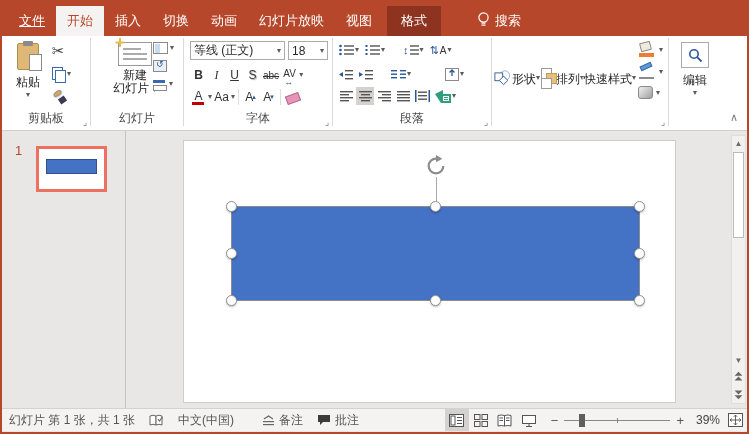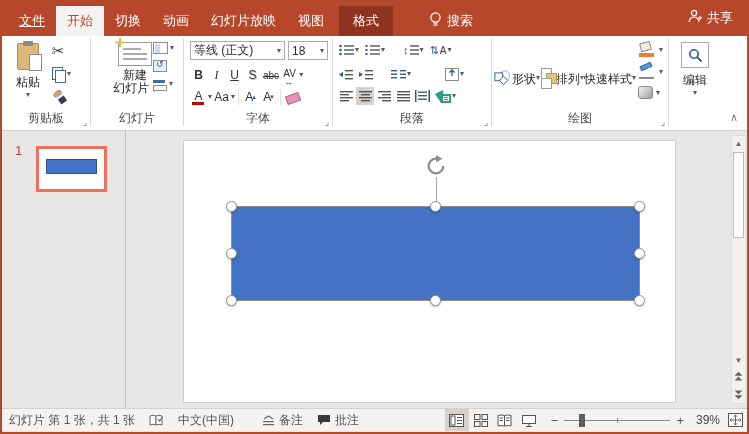--- a/index.html
+++ b/index.html
@@ -141,45 +141,36 @@
   .fitbtn { margin-left:8px; cursor:pointer; display:flex; }
 </style>
 </head>
 <body>
 
 <div class="window">
 
   <div class="tabbar">
     <div class="tab file">文件</div>
     <div class="tab selected">开始</div>
+    <div class="tab">插入</div>
     <div class="tab">切换</div>
     <div class="tab">动画</div>
     <div class="tab">幻灯片放映</div>
     <div class="tab">视图</div>
     <div class="tab contextual">格式</div>
     <div class="tellme">
       <span>
         <svg width="13" height="15" viewBox="0 0 13 15">
             <circle cx="6.5" cy="5.5" r="4.6" fill="none" stroke="#fff" stroke-width="1.2"></circle>
             <rect x="4.5" y="10.5" width="4" height="1.2" fill="#fff"></rect>
             <rect x="4.5" y="12.5" width="4" height="1.2" fill="#fff"></rect>
           </svg>
       </span>
       <span>搜索</span>
     </div>
-    <div class="share">
-      <span>
-        <svg width="15" height="15" viewBox="0 0 15 15">
-            <circle cx="7" cy="4" r="2.6" fill="none" stroke="#fff" stroke-width="1.2"></circle>
-            <path d="M2 13 q1 -5 5 -5 q4 0 5 5" fill="none" stroke="#fff" stroke-width="1.2"></path>
-            <path d="M11 9 h4 M13 7 v4" stroke="#fff" stroke-width="1.1"></path>
-          </svg>
-      </span>
-      <span>共享</span>
-    </div>
   </div>
 
   <div class="ribbon">
 
     <div class="grp" style="width:88px">
       <div class="paste-btn btn">
         <div class="clipboard-ic">
             <span class="clip"></span>
             <span class="page"></span>
           </div>
@@ -454,21 +445,20 @@
               <span class="pen"></span>
               <span class="bar"></span>
             </span>
             <span class="dd">▾</span>
           </div>
         <div class="mini">
             <span class="fx-ic"></span>
             <span class="dd">▾</span>
           </div>
       </div>
-      <div class="grp-label">绘图</div>
       <div class="launcher">⌟</div>
     </div>
     <div class="gdiv"></div>
 
     <div class="grp" style="width:56px">
       <div class="edit-btn">
         <div class="search-box">
           <svg width="15" height="15" viewBox="0 0 15 15">
               <circle cx="6" cy="6" r="4.2" fill="none" stroke="#2B579A" stroke-width="1.6"></circle>
               <line x1="9.2" y1="9.2" x2="13.5" y2="13.5" stroke="#2B579A" stroke-width="1.8"></line>

